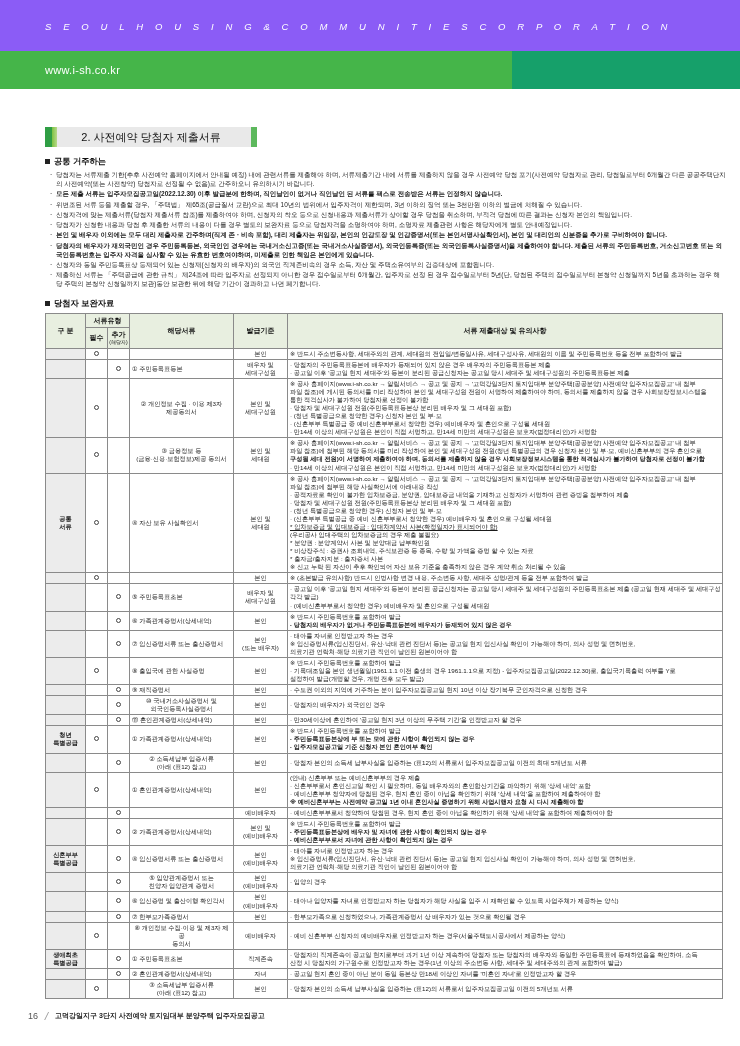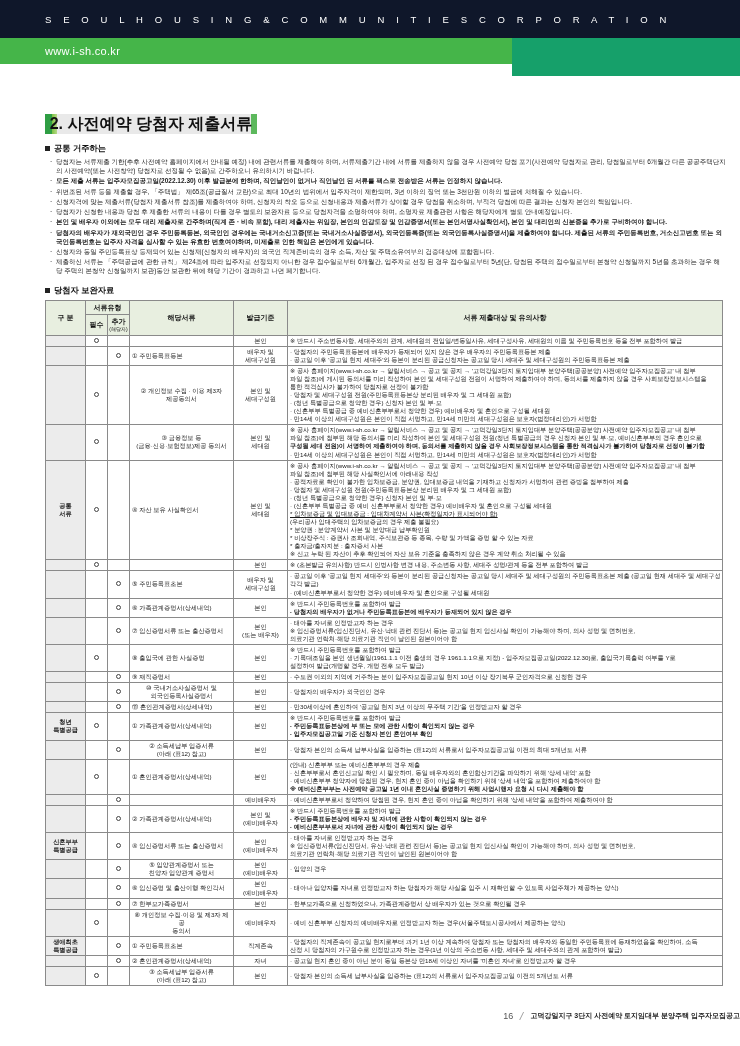--- a/index.html
+++ b/index.html
@@ -9,40 +9,41 @@
     background:#ffffff;
     font-family: "Liberation Sans", "DejaVu Sans", sans-serif;
     color:#1a1a1a;
     overflow:hidden;
     position:relative;
   }
 
   
   .hdr-band {
     position:relative;
-    width:740px; height:38px;
-    background:#0f172a;
+    width:740px; height:51px;
+    background:#8b5cf6;
+    font-style:italic;
   }
   .hdr-band .corp {
     position:absolute;
     left:45px; top:50%;
     transform:translateY(-50%);
     font-size:9.5px;
     letter-spacing:4.6px;
     color:#ffffff;
     white-space:nowrap;
     font-weight:400;
   }
   .hdr-url-row {
     position:relative;
     width:740px; height:38px;
     display:flex;
   }
   .hdr-url-left {
-    width:512px; height:26px;
+    width:512px; height:38px;
     background:#45b549;
     position:relative;
   }
   .hdr-url-right {
     flex:1; height:38px;
     background:#16a06a;
   }
   .hdr-url-left .url {
     position:absolute;
     left:45px; top:50%;
@@ -69,21 +70,21 @@
     width:5px; height:20px;
     background:linear-gradient(90deg,#7dc242,#b8d98a);
   }
   .sec-bar-c {
     position:absolute; right:0; top:0;
     width:6px; height:20px; background:#5cb85c;
   }
   .sec-title span.txt {
     position:absolute; left:50%; top:50%;
     transform:translate(-50%,-50%);
-    font-size:16px; font-weight:bold; color:#111;
+    font-size:11px; font-weight:normal; color:#111;
     white-space:nowrap;
     text-align:center;
   }
 
   
   .subhead {
     margin: 9px 0 4px 45px;
     font-size:8.3px; font-weight:bold; color:#111;
     display:flex; align-items:center; gap:4px;
   }
@@ -173,21 +174,21 @@
     border:0.8px solid #444;
     border-radius:50%;
   }
 
   
   .footer {
     position:absolute;
     left:0; bottom:24px;
     width:740px;
     padding-left:28px;
-    display:flex; align-items:center; gap:7px;justify-content:flex-end;
+    display:flex; align-items:center; gap:7px;
   }
   .footer .pg { font-size:9px; color:#555; }
   .footer .slash {
     color:#999; font-size:11px; transform:skewX(-12deg);
   }
   .footer .ftxt { font-size:7px; font-weight:bold; color:#222; }
 </style>
 </head>
 <body>
 

